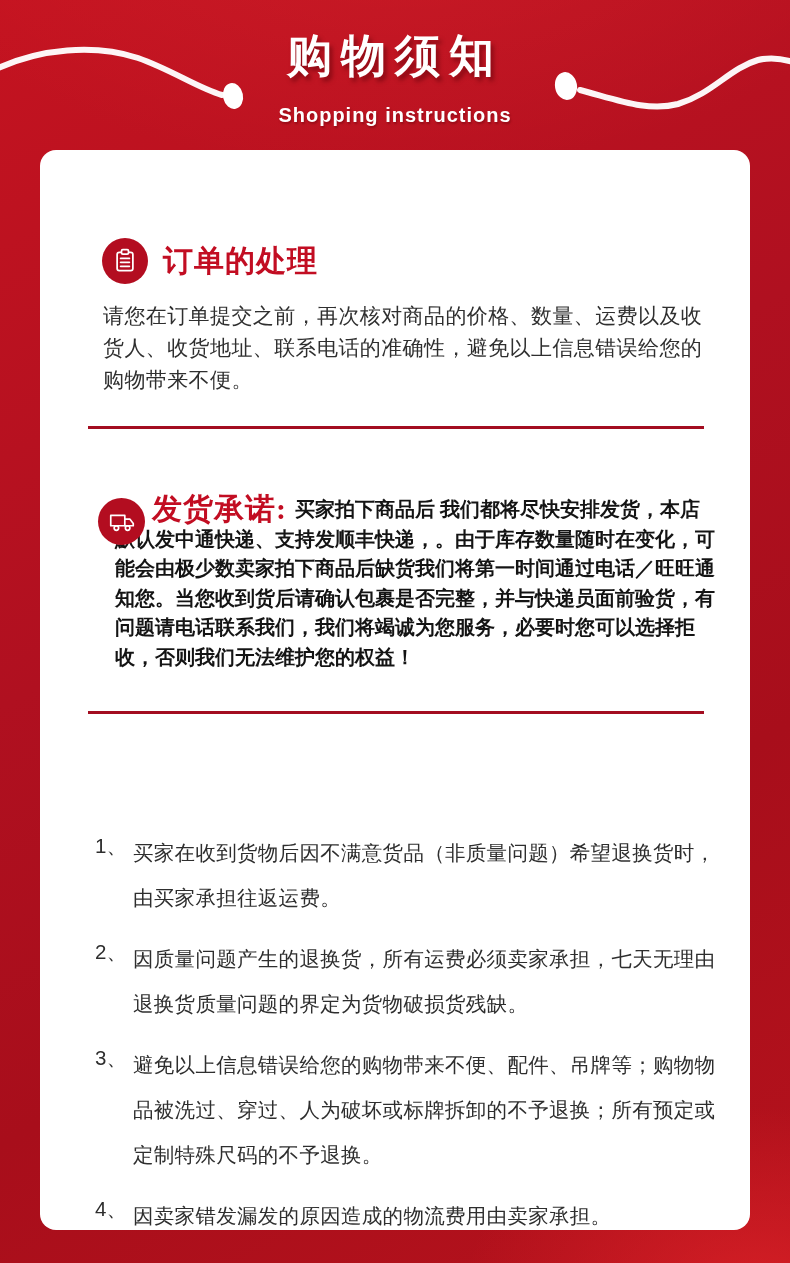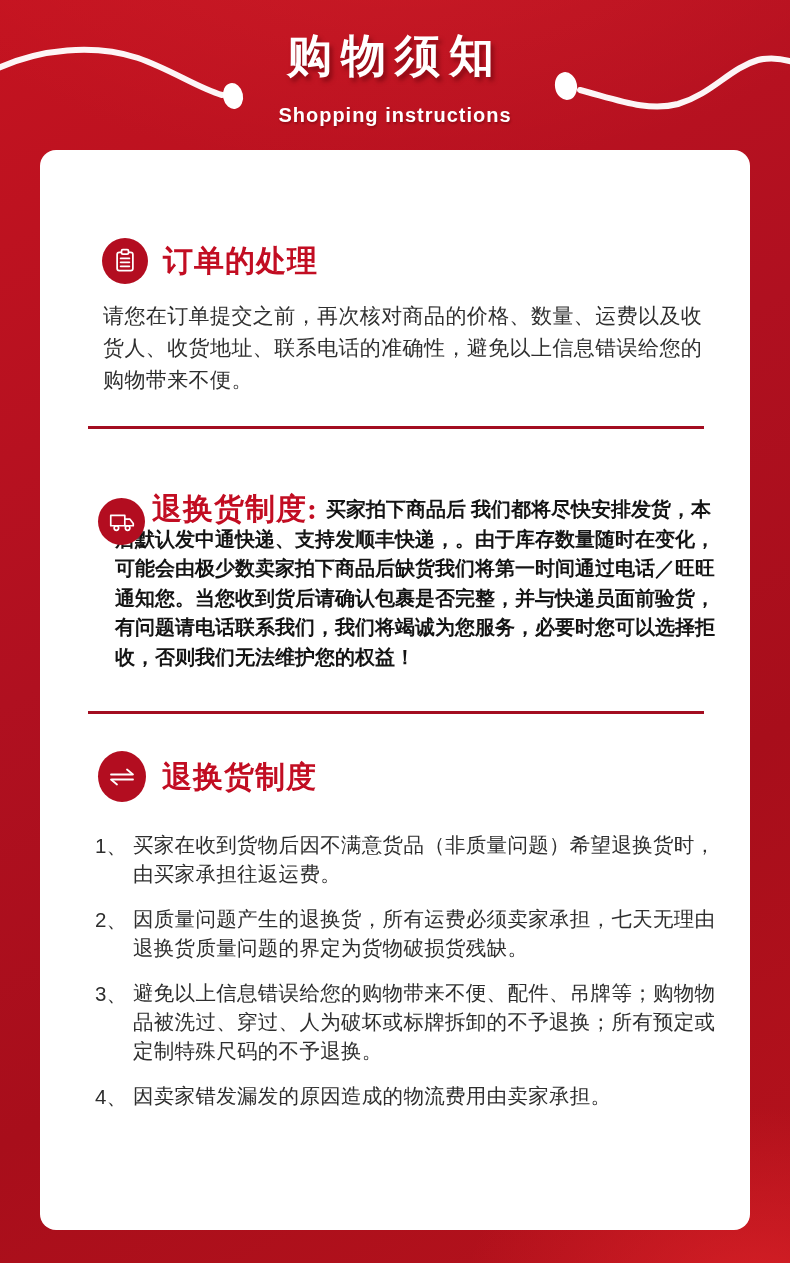--- a/index.html
+++ b/index.html
@@ -64,21 +64,21 @@
   .sec2-label{
     font-size:30px;font-weight:900;color:#c20d22;
     line-height:1;vertical-align:-3px;margin-right:8px;letter-spacing:1px;
   }
   
   .sec3-head{position:absolute;left:58px;top:601px;display:flex;gap:16px;align-items:center;}
   .sec3-head .icon-circle{width:48px;height:51px;border-radius:50%;}
   .list{position:absolute;left:55px;top:680px;width:625px;}
   .li{display:flex;margin-bottom:16px;}
   .li .num{flex:0 0 38px;font-size:20.5px;line-height:31px;color:#2e2e2e;}
-  .li .txt{flex:1;font-size:20.5px;line-height:29px;color:#2e2e2e;letter-spacing:.3px;}
+  .li .txt{flex:1;font-size:20.5px;line-height:45px;color:#2e2e2e;letter-spacing:.3px;}
 </style>
 </head>
 <body>
 
 <div class="stage">
 
   <svg class="waves" viewBox="0 0 790 160" xmlns="http://www.w3.org/2000/svg">
     <path d="M -6 70 C 40 48, 95 44, 138 58 C 172 70, 198 88, 222 95" fill="none" stroke="#ffffff" stroke-width="6" stroke-linecap="round" opacity="0.96"></path>
     <ellipse cx="233" cy="96" rx="10" ry="13" fill="#ffffff" transform="rotate(-12 233 96)"></ellipse>
     <ellipse cx="566" cy="86" rx="11" ry="14" fill="#ffffff" transform="rotate(-10 566 86)"></ellipse>
@@ -112,38 +112,25 @@
       <span class="icon-circle">
         <svg width="30" height="30" viewBox="0 0 32 32">
           <g fill="none" stroke="#ffffff" stroke-width="1.8" stroke-linecap="round" stroke-linejoin="round">
             <path d="M4 9 h15 v11 h-15 z"></path>
             <path d="M19 13 h5.5 l3.5 4.5 v2.5 h-9"></path>
             <circle cx="10" cy="22.5" r="2.4"></circle>
             <circle cx="22" cy="22.5" r="2.4"></circle>
           </g>
         </svg>
       </span>
-      <p class="sec2-body"><span class="sec2-label">退换货制度:</span><span>买家拍下商品后 我们都将尽快安排发货，本店默认发中通快递、支持发顺丰快递，。由于库存数量随时在变化，可能会由极少数卖家拍下商品后缺货我们将第一时间通过电话／旺旺通知您。当您收到货后请确认包裹是否完整，并与快递员面前验货，有问题请电话联系我们，我们将竭诚为您服务，必要时您可以选择拒收，否则我们无法维护您的权益！</span></p>
+      <p class="sec2-body"><span class="sec2-label">发货承诺:</span><span>买家拍下商品后 我们都将尽快安排发货，本店默认发中通快递、支持发顺丰快递，。由于库存数量随时在变化，可能会由极少数卖家拍下商品后缺货我们将第一时间通过电话／旺旺通知您。当您收到货后请确认包裹是否完整，并与快递员面前验货，有问题请电话联系我们，我们将竭诚为您服务，必要时您可以选择拒收，否则我们无法维护您的权益！</span></p>
     </div>
 
     <div class="divider d2"></div>
 
-    <div class="sec3-head">
-      <span class="icon-circle">
-        <svg width="32" height="32" viewBox="0 0 32 32">
-          <g fill="none" stroke="#ffffff" stroke-width="1.8" stroke-linecap="round" stroke-linejoin="round">
-            <path d="M5 13.5 h21"></path>
-            <path d="M21 8.5 L27 13.5"></path>
-            <path d="M6 18.5 h21"></path>
-            <path d="M11 23.5 L5 18.5"></path>
-          </g>
-        </svg>
-      </span>
-      <span class="sec-title">退换货制度</span>
-    </div>
 
     <div class="list">
       <div class="li">
         <span class="num">1、</span>
         <span class="txt">买家在收到货物后因不满意货品（非质量问题）希望退换货时，由买家承担往返运费。</span>
       </div>
       <div class="li">
         <span class="num">2、</span>
         <span class="txt">因质量问题产生的退换货，所有运费必须卖家承担，七天无理由退换货质量问题的界定为货物破损货残缺。</span>
       </div>

